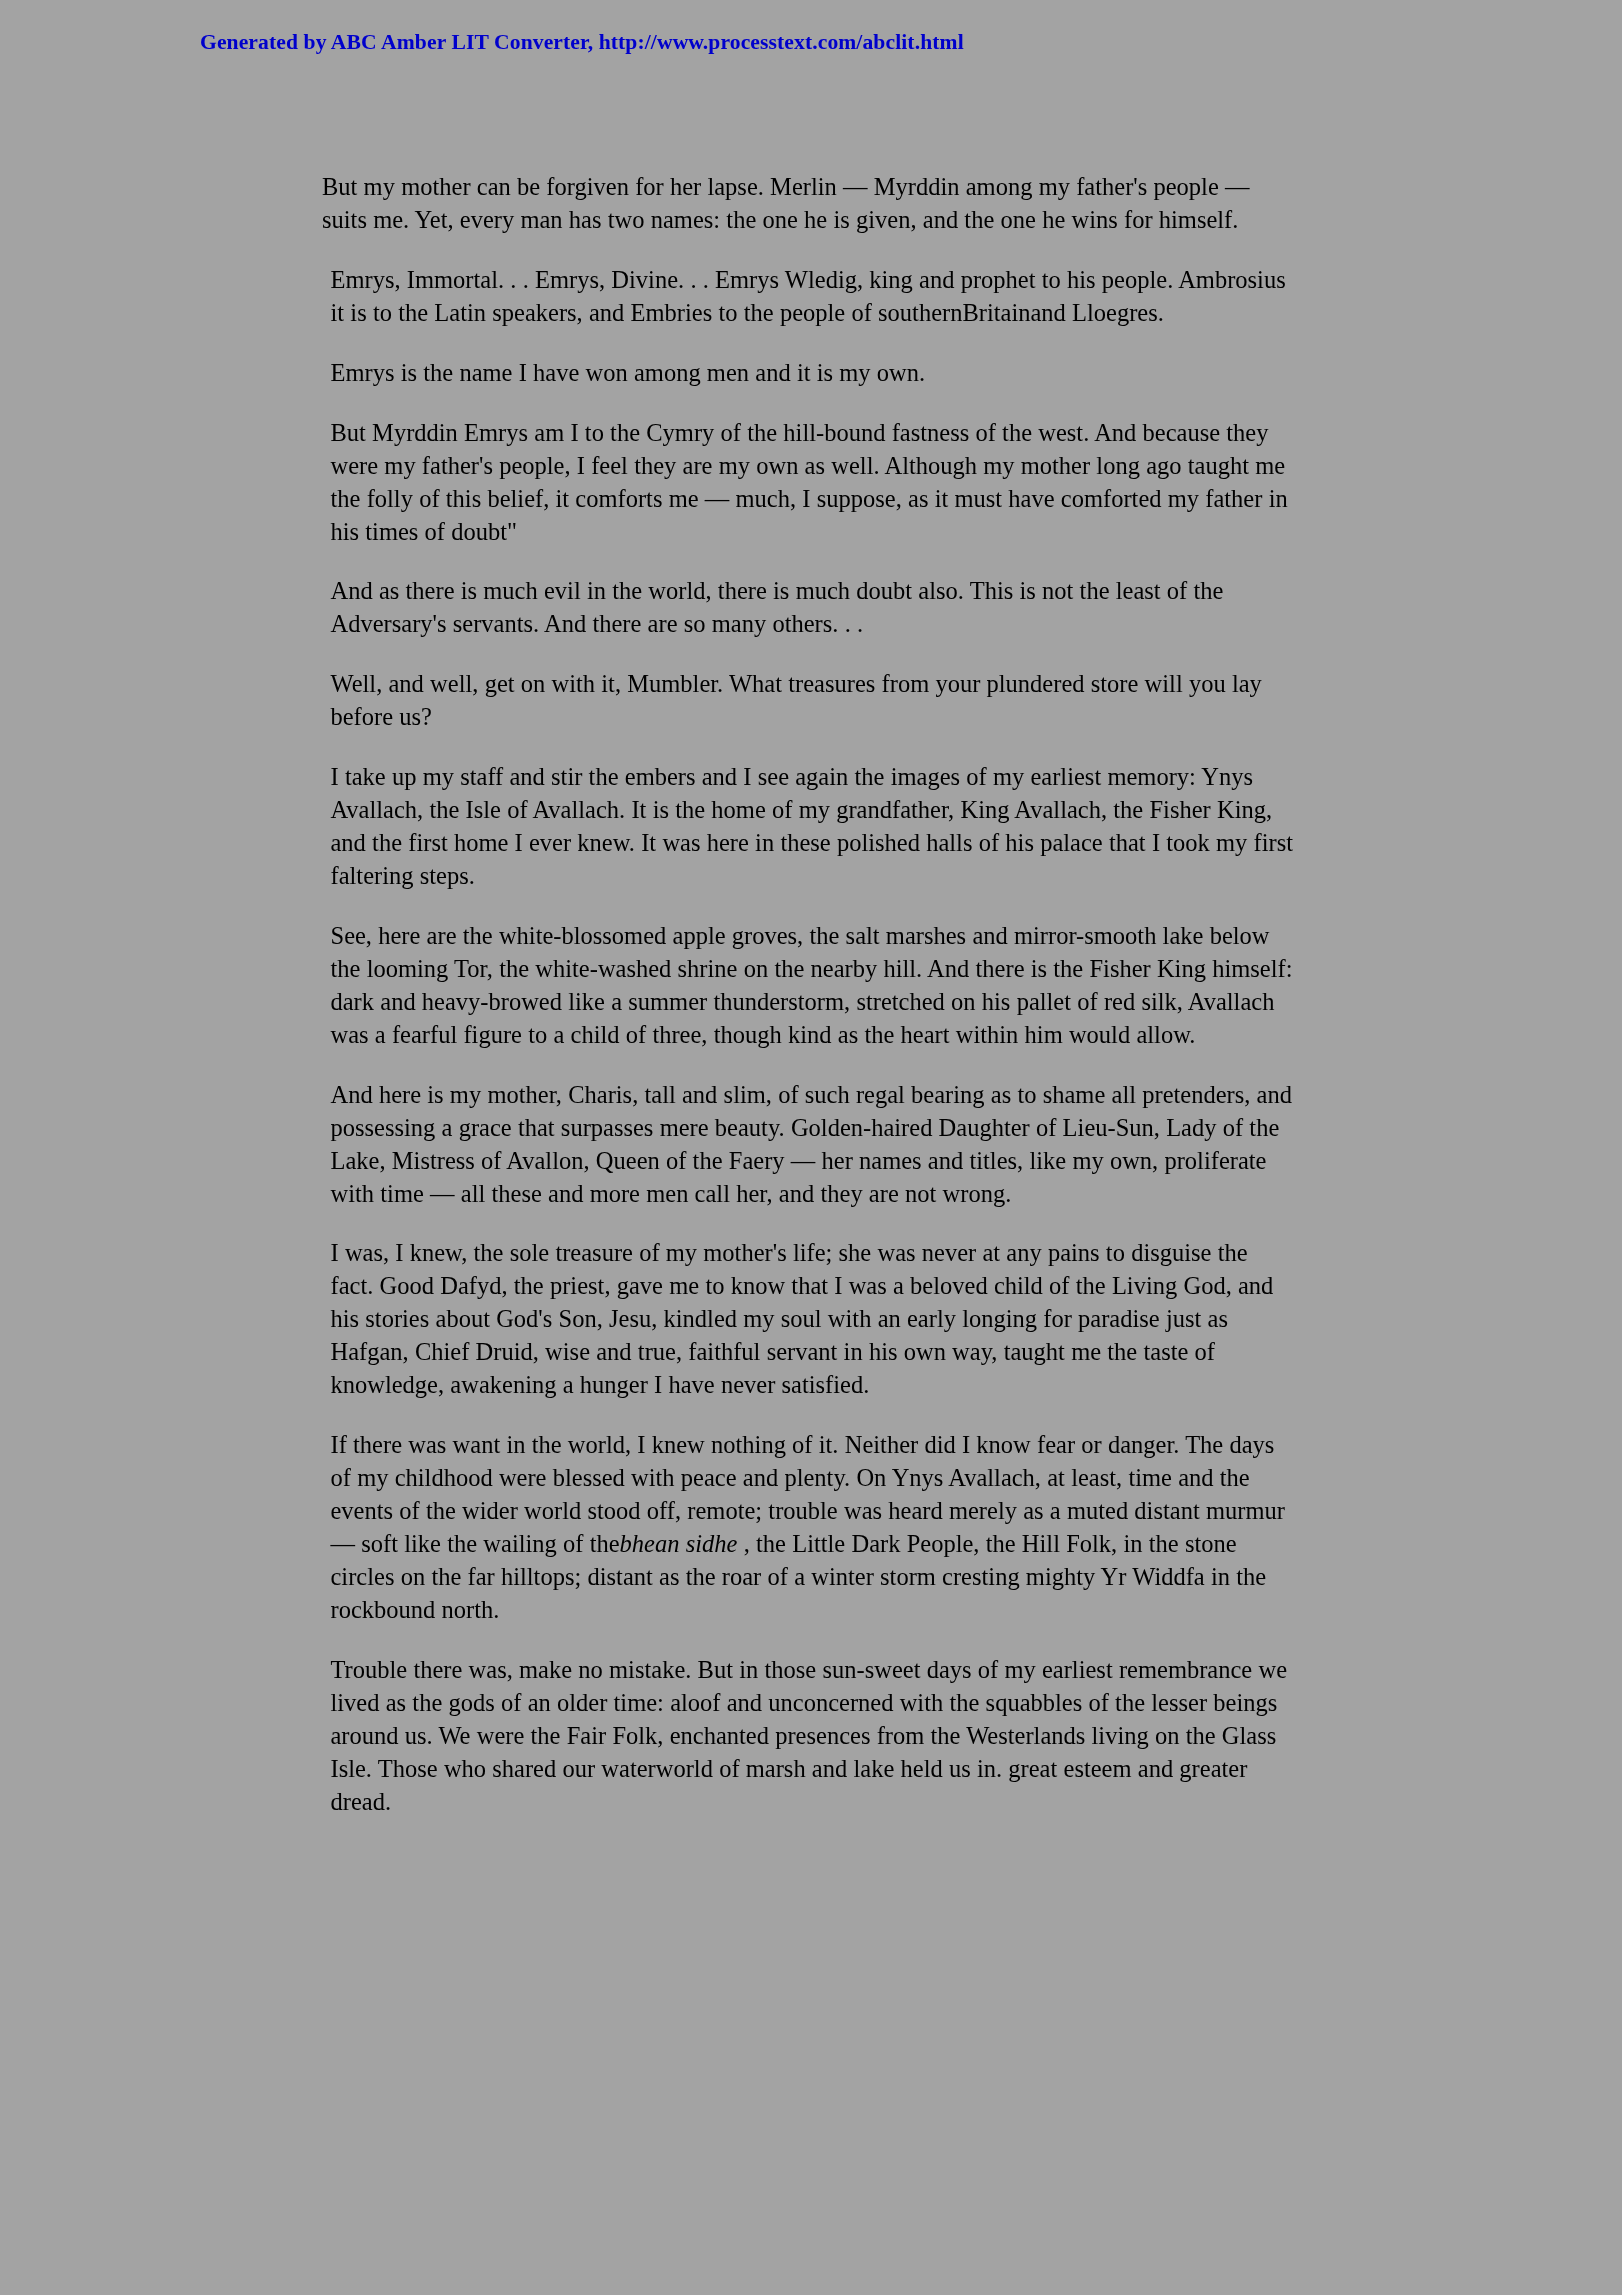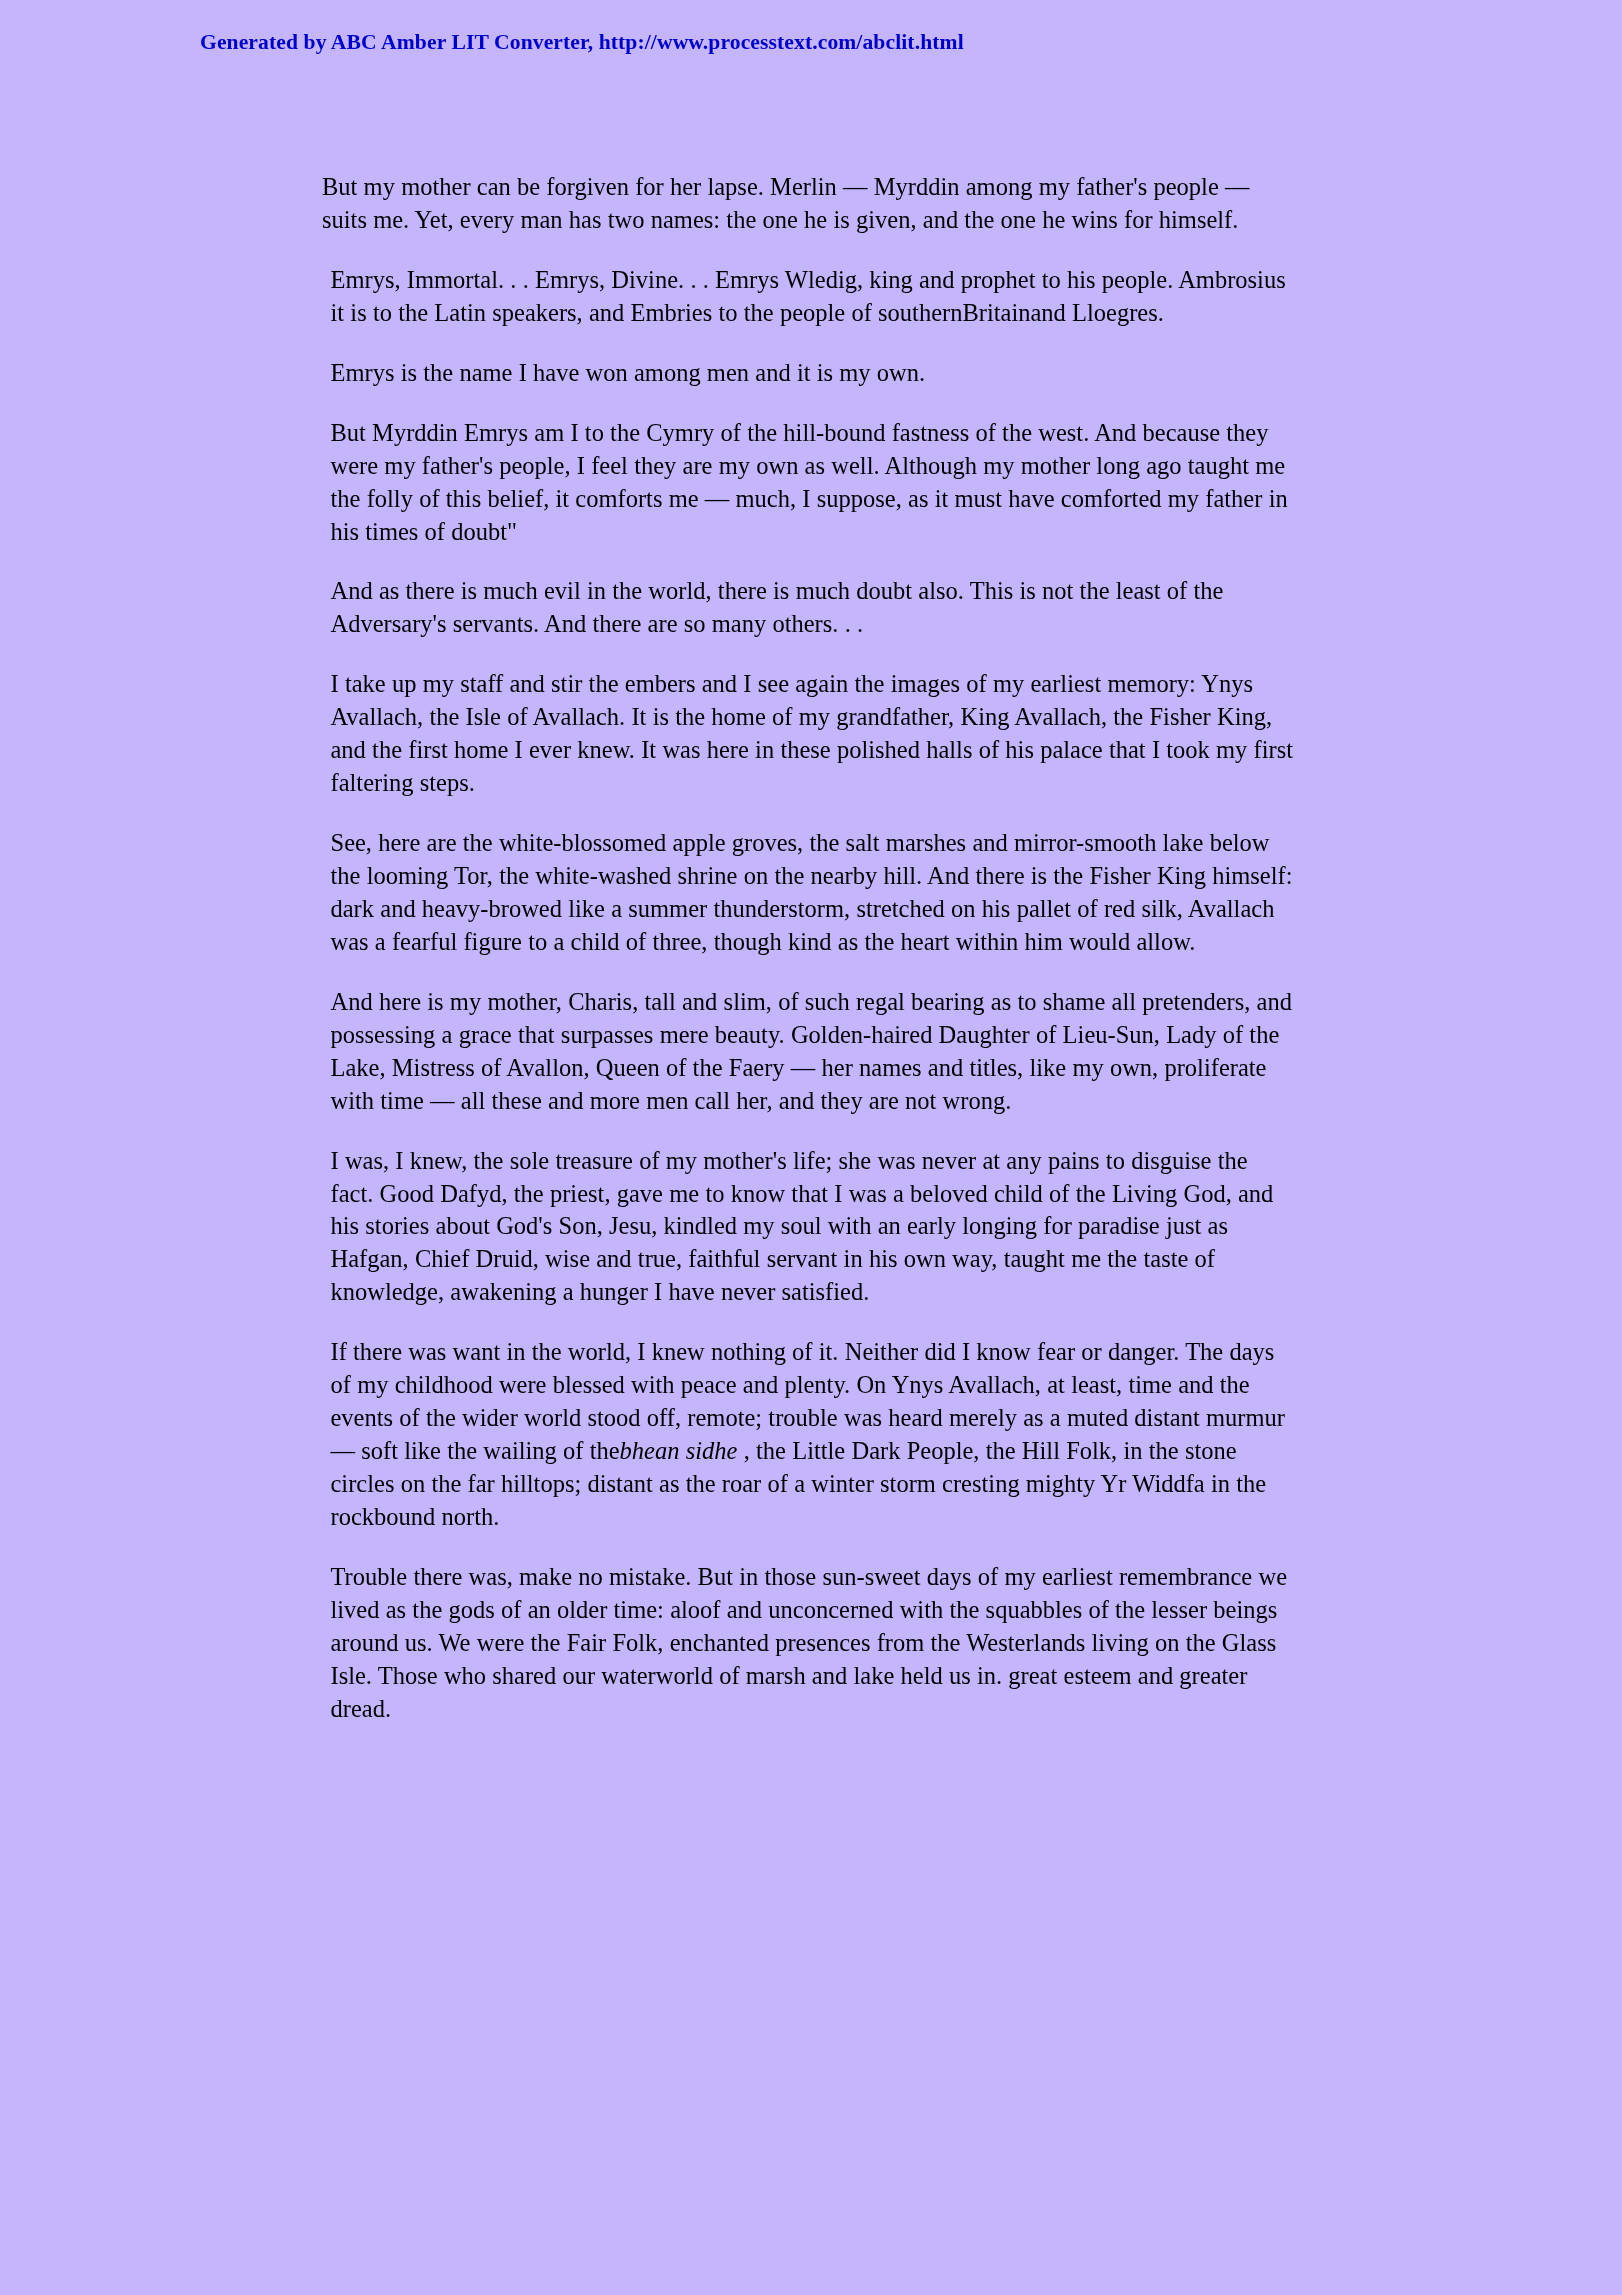--- a/index.html
+++ b/index.html
@@ -12,21 +12,21 @@
     height: 2295px;
     font-family: "Liberation Serif", serif;
     color: #000000;
     position: relative;
   }
   .page {
     width: 1622px;
     min-height: 2295px;
     box-sizing: border-box;
     padding: 30px 0 0 0;
-    background: #c4b5fd;
+    background: #a3a3a3;
   }
   .header-link {
     color: #0000cc;
     font-family: "Liberation Serif", serif;
     font-weight: bold;
     font-size: 21.6px;
     text-decoration: none;
     display: block;
     margin-left: 200px;
     letter-spacing: 0.1px;
@@ -69,20 +69,21 @@
       <p class="para">But my mother can be forgiven for her lapse. Merlin — Myrddin among my father's people — suits me. Yet, every man has two names: the one he is given, and the one he wins for himself.</p>
 
       <p class="para indented">Emrys, Immortal. . . Emrys, Divine. . . Emrys Wledig, king and prophet to his people. Ambrosius it is to the Latin speakers, and Embries to the people of southernBritainand Lloegres.</p>
 
       <p class="para indented">Emrys is the name I have won among men and it is my own.</p>
 
       <p class="para indented">But Myrddin Emrys am I to the Cymry of the hill-bound fastness of the west. And because they were my father's people, I feel they are my own as well. Although my mother long ago taught me the folly of this belief, it comforts me — much, I suppose, as it must have comforted my father in his times of doubt"</p>
 
       <p class="para indented">And as there is much evil in the world, there is much doubt also. This is not the least of the Adversary's servants. And there are so many others. . .</p>
 
+      <p class="para indented">Well, and well, get on with it, Mumbler. What treasures from your plundered store will you lay before us?</p>
 
       <p class="para indented">I take up my staff and stir the embers and I see again the images of my earliest memory: Ynys Avallach, the Isle of Avallach. It is the home of my grandfather, King Avallach, the Fisher King, and the first home I ever knew. It was here in these polished halls of his palace that I took my first faltering steps.</p>
 
       <p class="para indented">See, here are the white-blossomed apple groves, the salt marshes and mirror-smooth lake below the looming Tor, the white-washed shrine on the nearby hill. And there is the Fisher King himself: dark and heavy-browed like a summer thunderstorm, stretched on his pallet of red silk, Avallach was a fearful figure to a child of three, though kind as the heart within him would allow.</p>
 
       <p class="para indented">And here is my mother, Charis, tall and slim, of such regal bearing as to shame all pretenders, and possessing a grace that surpasses mere beauty. Golden-haired Daughter of Lieu-Sun, Lady of the Lake, Mistress of Avallon, Queen of the Faery — her names and titles, like my own, proliferate with time — all these and more men call her, and they are not wrong.</p>
 
       <p class="para indented">I was, I knew, the sole treasure of my mother's life; she was never at any pains to disguise the fact. Good Dafyd, the priest, gave me to know that I was a beloved child of the Living God, and his stories about God's Son, Jesu, kindled my soul with an early longing for paradise just as Hafgan, Chief Druid, wise and true, faithful servant in his own way, taught me the taste of knowledge, awakening a hunger I have never satisfied.</p>
 
       <p class="para indented"><span>If there was want in the world, I knew nothing of it. Neither did I know fear or danger. The days of my childhood were blessed with peace and plenty. On Ynys Avallach, at least, time and the events of the wider world stood off, remote; trouble was heard merely as a muted distant murmur — soft like the wailing of the</span><span class="ital">bhean sidhe</span><span> , the Little Dark People, the Hill Folk, in the stone circles on the far hilltops; distant as the roar of a winter storm cresting mighty Yr Widdfa in the rockbound north.</span></p>

